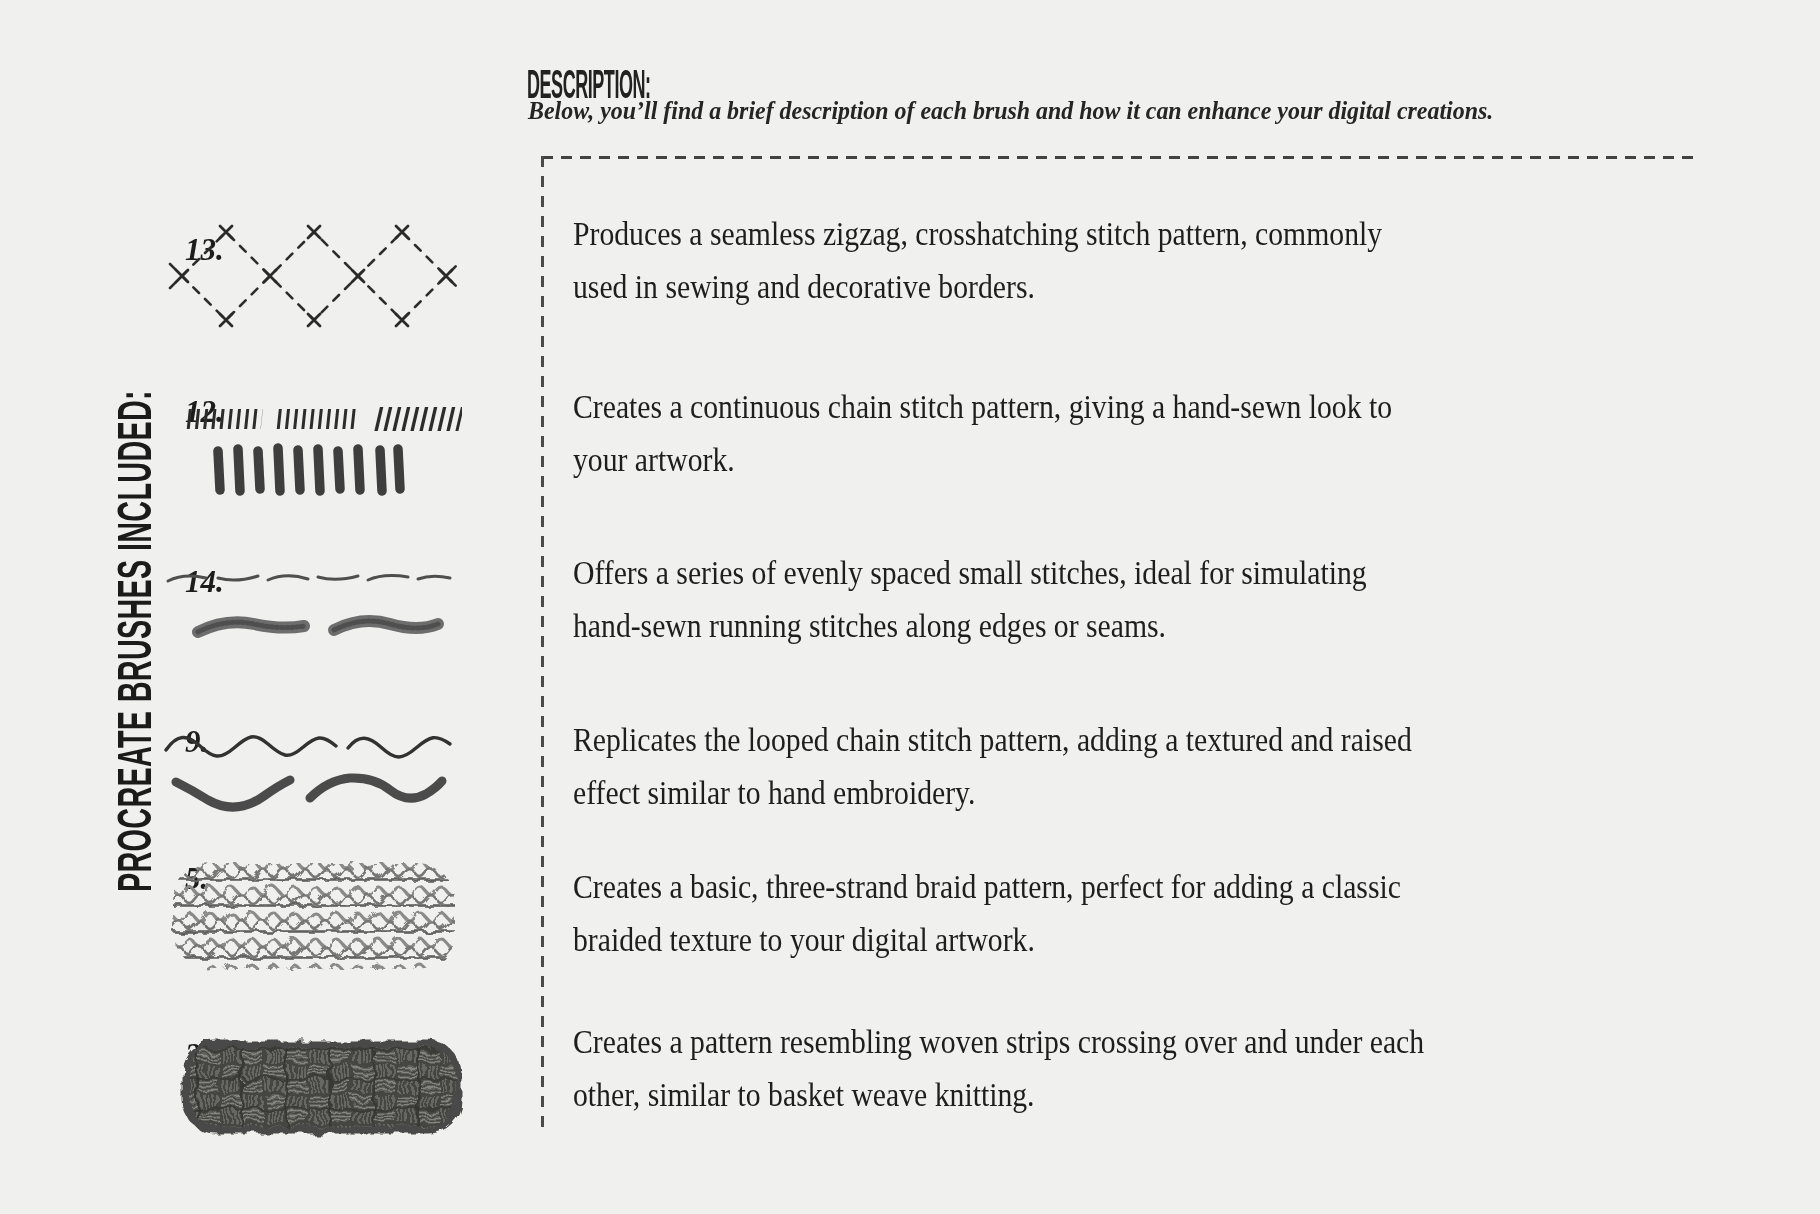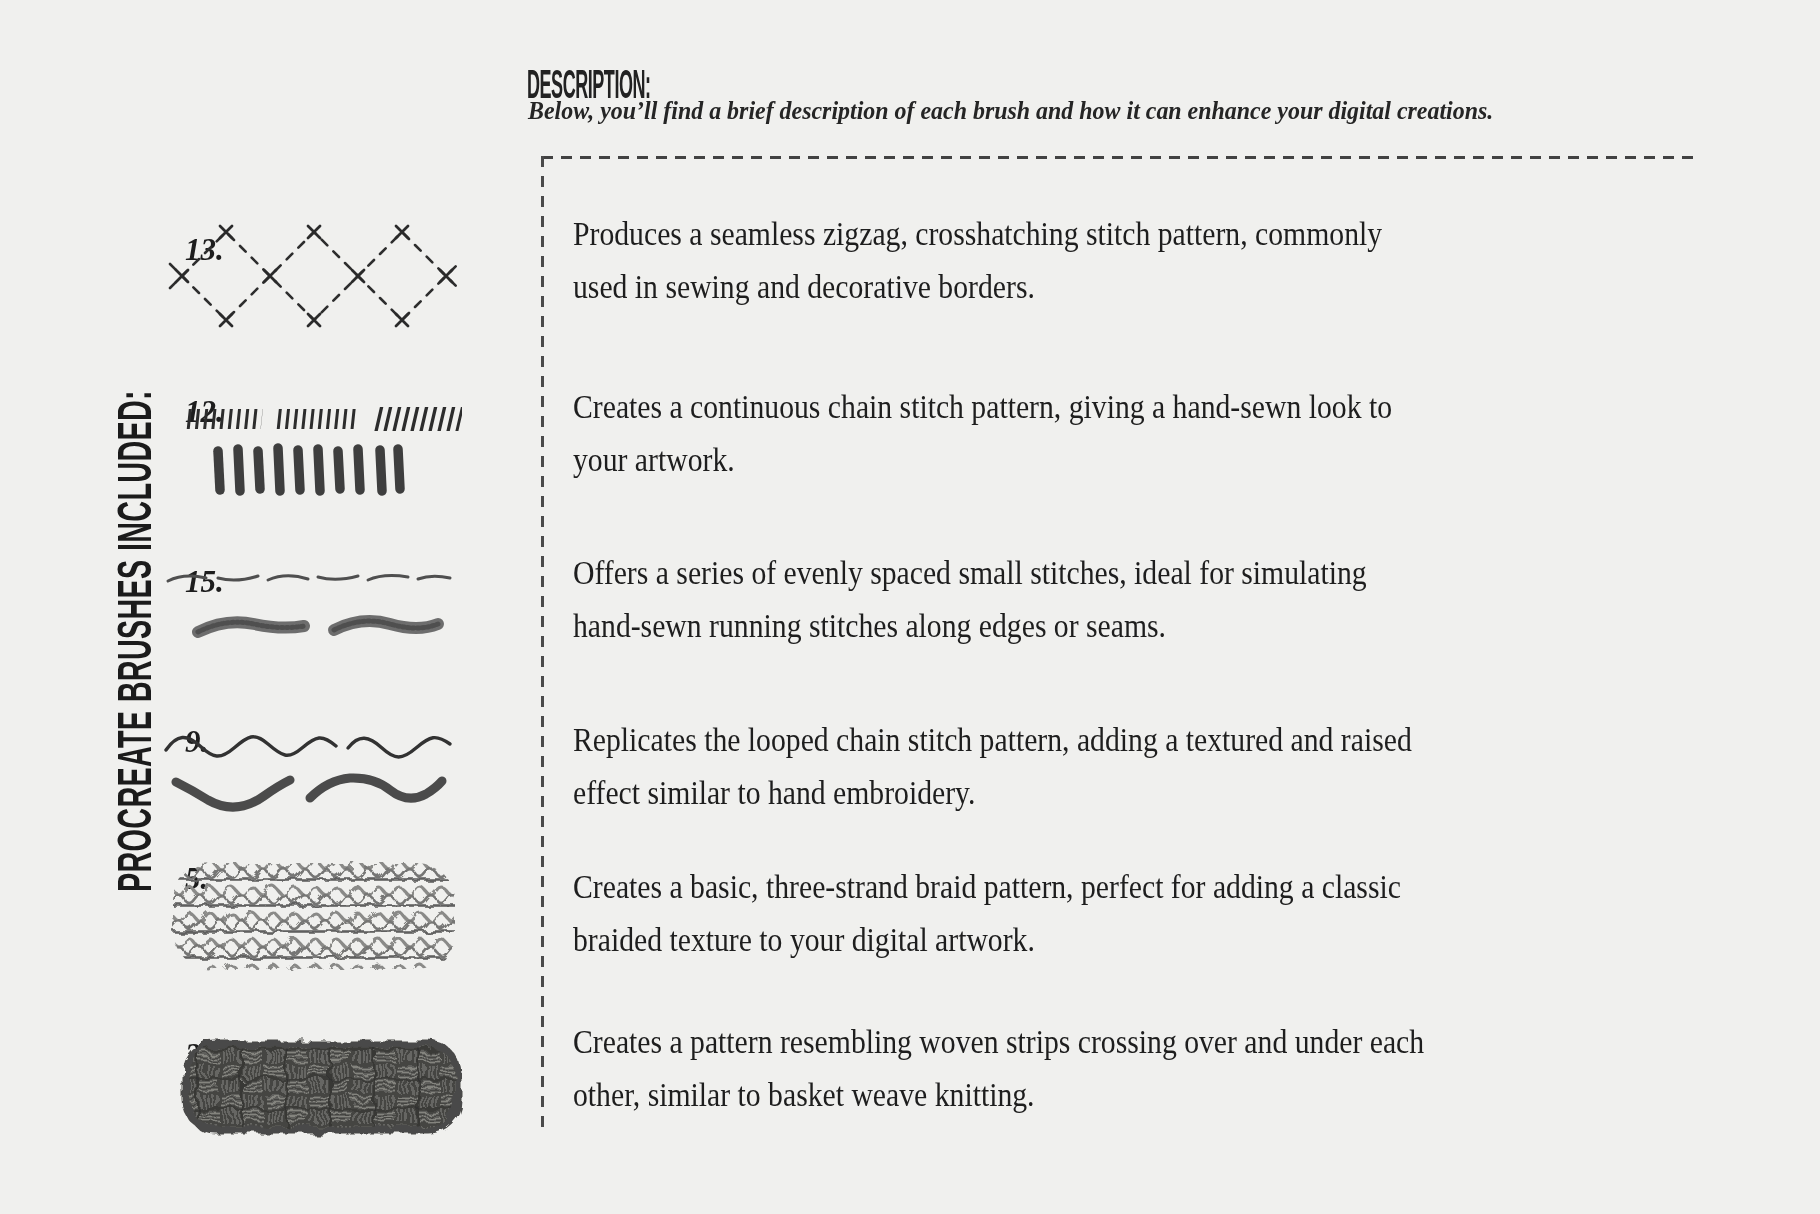--- a/index.html
+++ b/index.html
@@ -114,21 +114,21 @@
         <line x1="106" y1="50" x2="108" y2="93"></line>
       <line x1="126" y1="52" x2="128" y2="92"></line>
         <line x1="146" y1="51" x2="148" y2="93"></line>
       <line x1="166" y1="53" x2="168" y2="91"></line>
         <line x1="186" y1="51" x2="188" y2="92"></line>
       <line x1="208" y1="52" x2="210" y2="93"></line>
         <line x1="226" y1="51" x2="228" y2="91"></line>
     </g>
   </svg>
 
-  <div class="brush-num n15">15.</div>
+  <div class="brush-num n15">14.</div>
   <svg class="sample s15" width="290" height="92" viewBox="0 0 290 92">
     <g stroke="#4f4f4f" stroke-width="3" stroke-linecap="round" fill="none">
       <path d="M6,17 Q22,9 44,14"></path>
         <path d="M56,14 Q74,19 96,12"></path>
       <path d="M106,16 Q124,8 146,15"></path>
         <path d="M156,13 Q174,18 196,12"></path>
       <path d="M206,16 Q222,9 246,13"></path>
         <path d="M256,15 Q270,10 288,14"></path>
     </g>
     <g fill="none" stroke-linecap="round">

